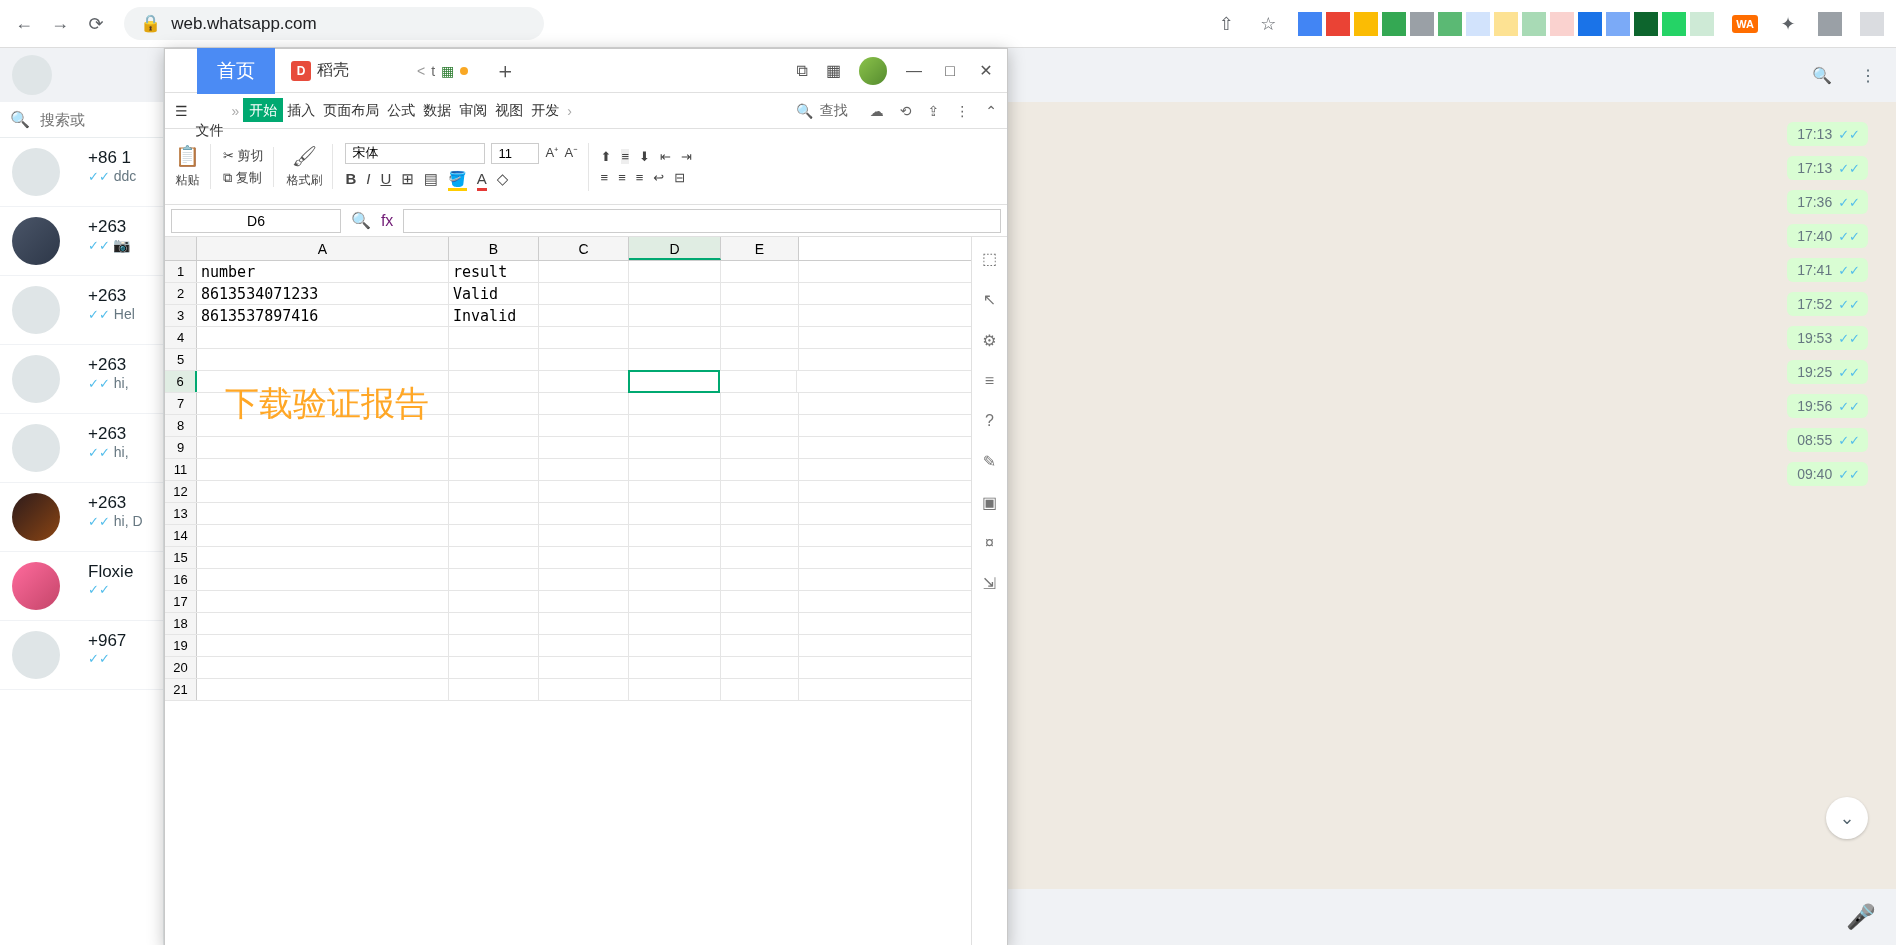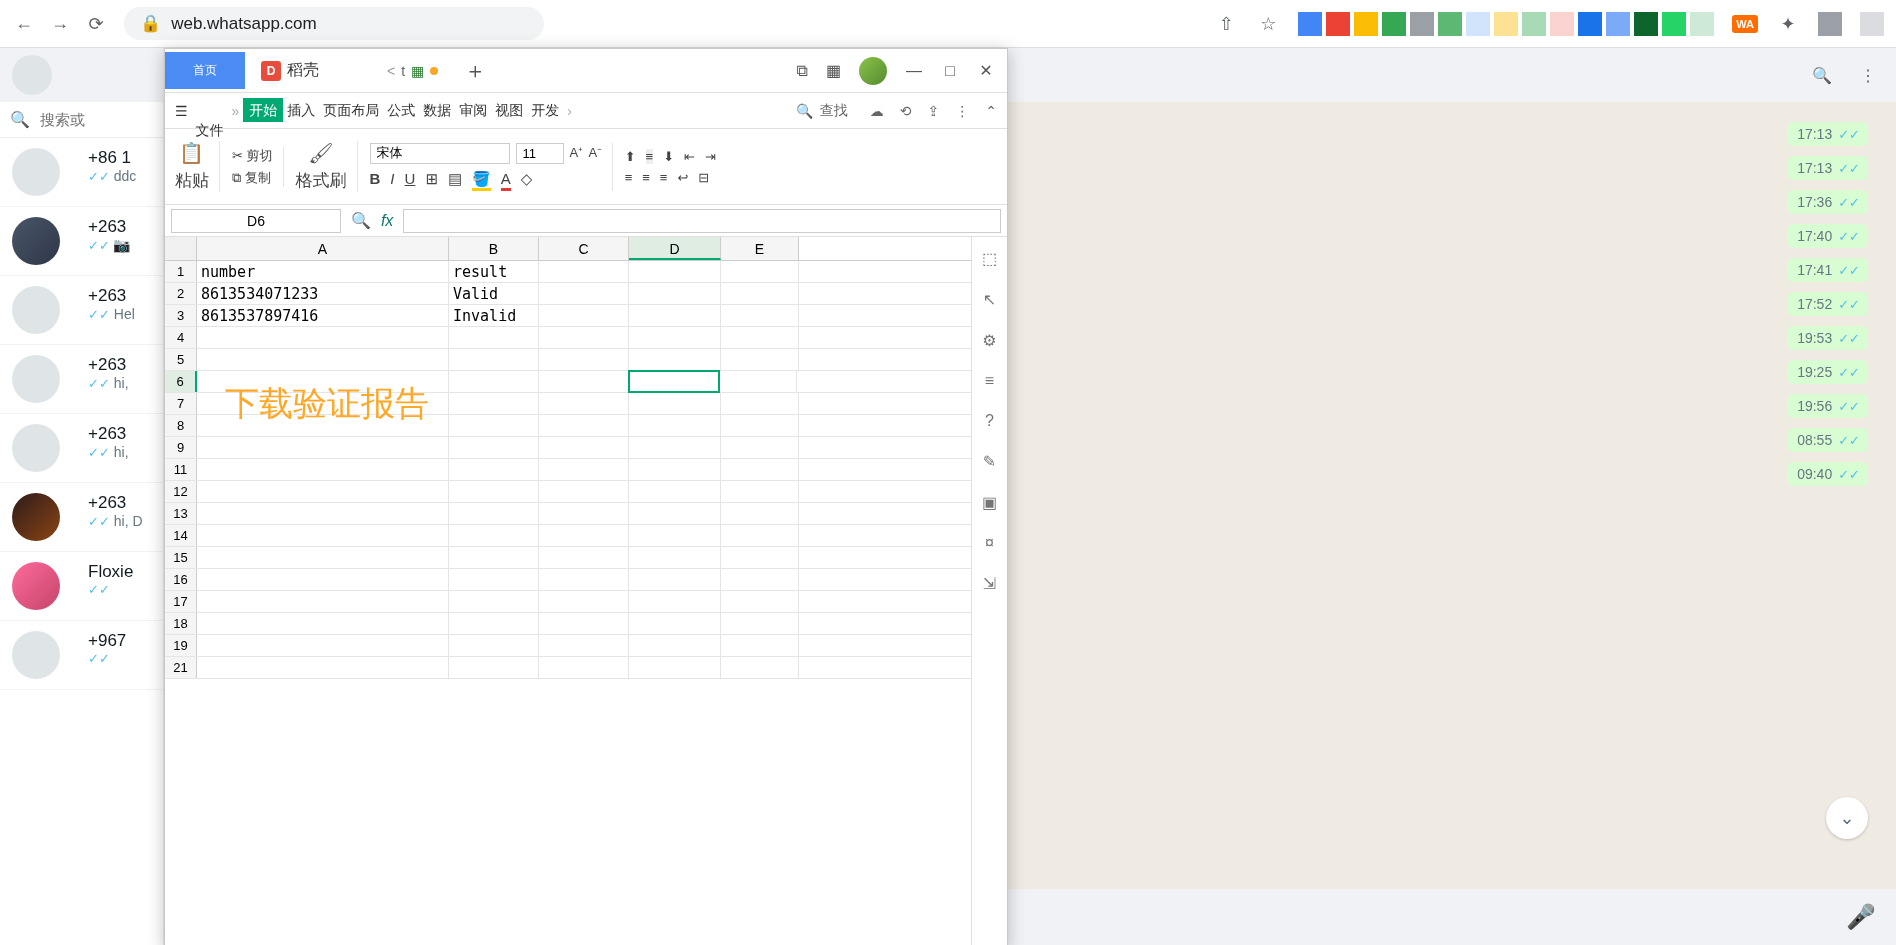--- a/index.html
+++ b/index.html
@@ -29,46 +29,46 @@
 .wa-contact-avatar.img2 { background: linear-gradient(135deg, #2d1b1b, #8b4513); }
 .wa-contact-avatar.img3 { background: linear-gradient(135deg, #ff6b9d, #c44569); }
 .wa-contact-body { overflow: hidden; }
 .wa-contact-name { font-size: 17px; color: #111b21; white-space: nowrap; overflow: hidden; }
 .wa-contact-msg { font-size: 14px; color: #667781; white-space: nowrap; display: flex; gap: 4px; align-items: center; }
 .check { color: #53bdeb; font-size: 13px; }
 
 
 .wps-window { position: absolute; left: 164px; top: 48px; width: 844px; height: 900px; background: #fff; box-shadow: 0 3px 16px rgba(0,0,0,.25); border: 1px solid #c8c8c8; z-index: 20; display: flex; flex-direction: column; }
 .wps-titlebar { height: 44px; display: flex; align-items: center; background: #fff; border-bottom: 1px solid #e0e0e0; }
-.wps-tab-home { background: #4b8bf4; color: #fff; padding: 10px 28px; font-size: 12px; }
+.wps-tab-home { background: #4b8bf4; color: #fff; padding: 10px 20px; font-size: 19px; margin-left: 32px; }
 .wps-tab-docer { display: flex; align-items: center; gap: 6px; padding: 0 16px; font-size: 16px; color: #333; }
 .docer-icon { width: 20px; height: 20px; background: #e74c3c; border-radius: 3px; display: flex; align-items: center; justify-content: center; color:#fff; font-size: 12px; font-weight: bold; }
 .wps-tab-file { padding: 0 12px; font-size: 14px; color: #666; display: flex; align-items: center; gap: 6px; }
 .wps-tab-plus { padding: 0 14px; font-size: 22px; color: #555; }
 .wps-dot { width: 8px; height: 8px; background: #f9a825; border-radius: 50%; }
 .wps-win-icons { margin-left: auto; display: flex; gap: 18px; padding-right: 12px; align-items: center; color: #555; }
 .wps-win-icon { width: 18px; height: 18px; display: flex; align-items: center; justify-content: center; cursor: pointer; }
 .wps-user-avatar { width: 28px; height: 28px; border-radius: 50%; background: linear-gradient(135deg, #8bc34a, #558b2f); }
 
 .wps-menubar { height: 36px; display: flex; align-items: center; padding: 0 10px; gap: 4px; border-bottom: 1px solid #e0e0e0; font-size: 14px; color: #333; }
 .wps-menu-item { padding: 4px 4px; white-space: nowrap; margin-top: 40px; }
 .wps-menu-active { background: #00a971; color: #fff; padding: 4px 6px; }
 .wps-search-box { margin-left: auto; display: flex; align-items: center; gap: 6px; color: #666; }
 
 .wps-toolbar { height: 76px; display: flex; padding: 6px 10px; gap: 12px; border-bottom: 1px solid #e0e0e0; align-items: center; font-size: 13px; color: #444; }
 .wps-toolbar-group { display: flex; flex-direction: column; align-items: center; gap: 4px; border-right: 1px solid #e5e5e5; padding-right: 10px; }
 .wps-toolbar-icon { font-size: 20px; color: #555; }
-.wps-toolbar-label { font-size: 17px; }
+.wps-toolbar-label { font-size: 12px; }
 .wps-font-row { display: flex; gap: 6px; }
 .wps-font-select { border: 1px solid #ccc; padding: 2px 6px; font-size: 13px; width: 140px; }
 .wps-size-select { border: 1px solid #ccc; padding: 2px 6px; font-size: 13px; width: 48px; }
 
 .wps-cell-ref { height: 32px; display: flex; align-items: center; border-bottom: 1px solid #e0e0e0; padding: 0 6px; gap: 10px; }
 .wps-name-box { width: 170px; border: 1px solid #ccc; text-align: center; font-size: 14px; padding: 3px; }
-.wps-fx { font-style: italic; color: #0f766e; }
+.wps-fx { color: #701a75; }
 .wps-formula-bar { flex: 1; border: 1px solid #ccc; height: 24px; }
 
 .wps-grid { display: flex; flex: 1; overflow: hidden; }
 .wps-grid-main { flex: 1; display: flex; flex-direction: column; }
 .wps-col-headers { display: flex; height: 24px; border-bottom: 1px solid #ccc; }
 .wps-corner { width: 32px; border-right: 1px solid #ccc; background: #f0f0f0; }
 .wps-col-h { border-right: 1px solid #ccc; text-align: center; background: #f5f5f5; font-size: 14px; line-height: 24px; }
 .wps-col-h.selcol { background: #e0ede3; border-bottom: 2px solid #00a971; }
 .wps-rows { flex: 1; overflow: hidden; position: relative; }
 .wps-row { display: flex; height: 22px; border-bottom: 1px solid #e5e5e5; }
@@ -594,20 +594,28 @@
           </div>
           <div class="wps-row">
             <div class="wps-row-h">19</div>
             <div class="wps-cell" style="width: 252px;"></div>
             <div class="wps-cell" style="width: 90px;"></div>
             <div class="wps-cell" style="width: 90px;"></div>
             <div class="wps-cell" style="width: 92px;"></div>
             <div class="wps-cell" style="width: 78px;"></div>
           </div>
           <div class="wps-row">
+            <div class="wps-row-h">20</div>
+            <div class="wps-cell" style="width: 252px;"></div>
+            <div class="wps-cell" style="width: 90px;"></div>
+            <div class="wps-cell" style="width: 90px;"></div>
+            <div class="wps-cell" style="width: 92px;"></div>
+            <div class="wps-cell" style="width: 78px;"></div>
+          </div>
+          <div class="wps-row">
             <div class="wps-row-h">21</div>
             <div class="wps-cell" style="width: 252px;"></div>
             <div class="wps-cell" style="width: 90px;"></div>
             <div class="wps-cell" style="width: 90px;"></div>
             <div class="wps-cell" style="width: 92px;"></div>
             <div class="wps-cell" style="width: 78px;"></div>
           </div>
         </div>
     </div>
     <div class="wps-side-icons">

